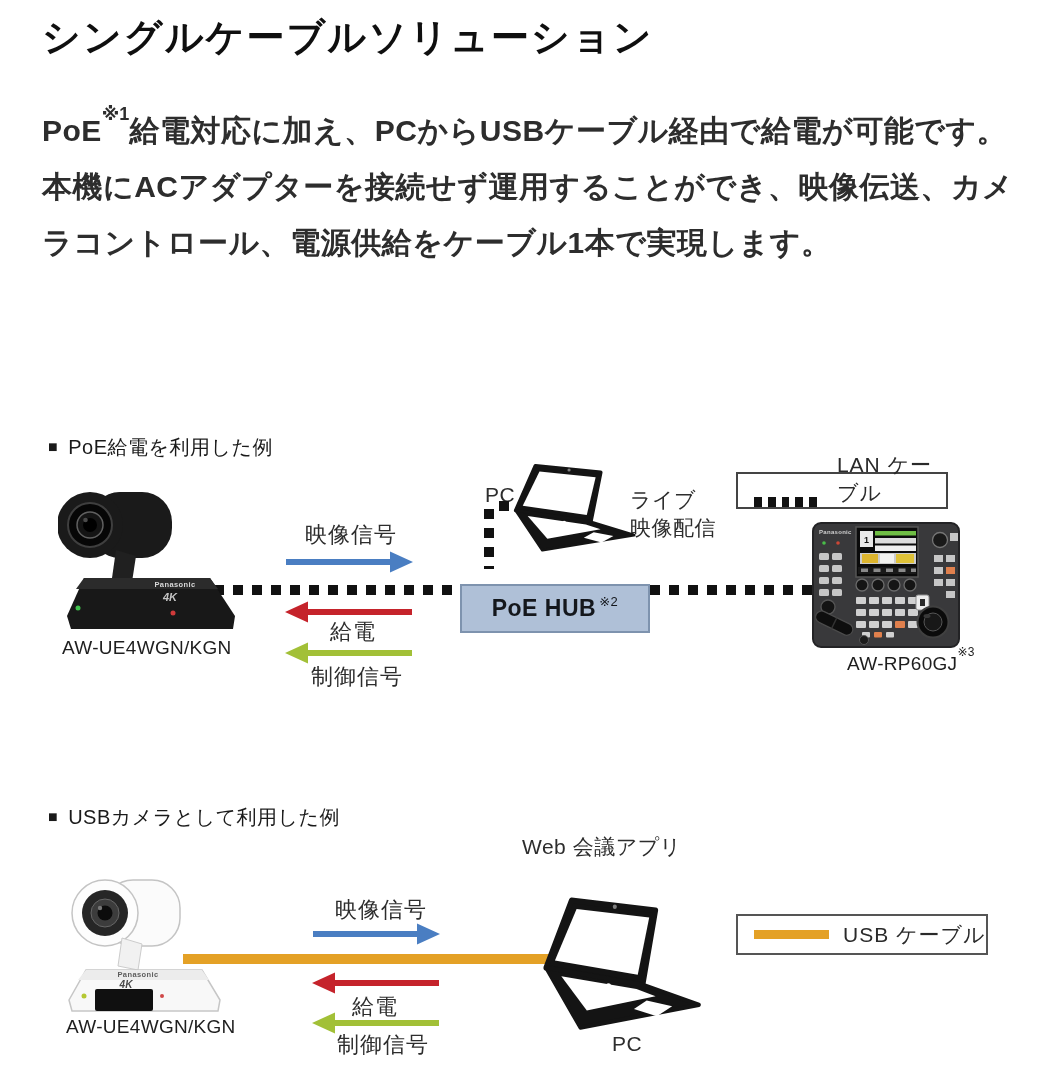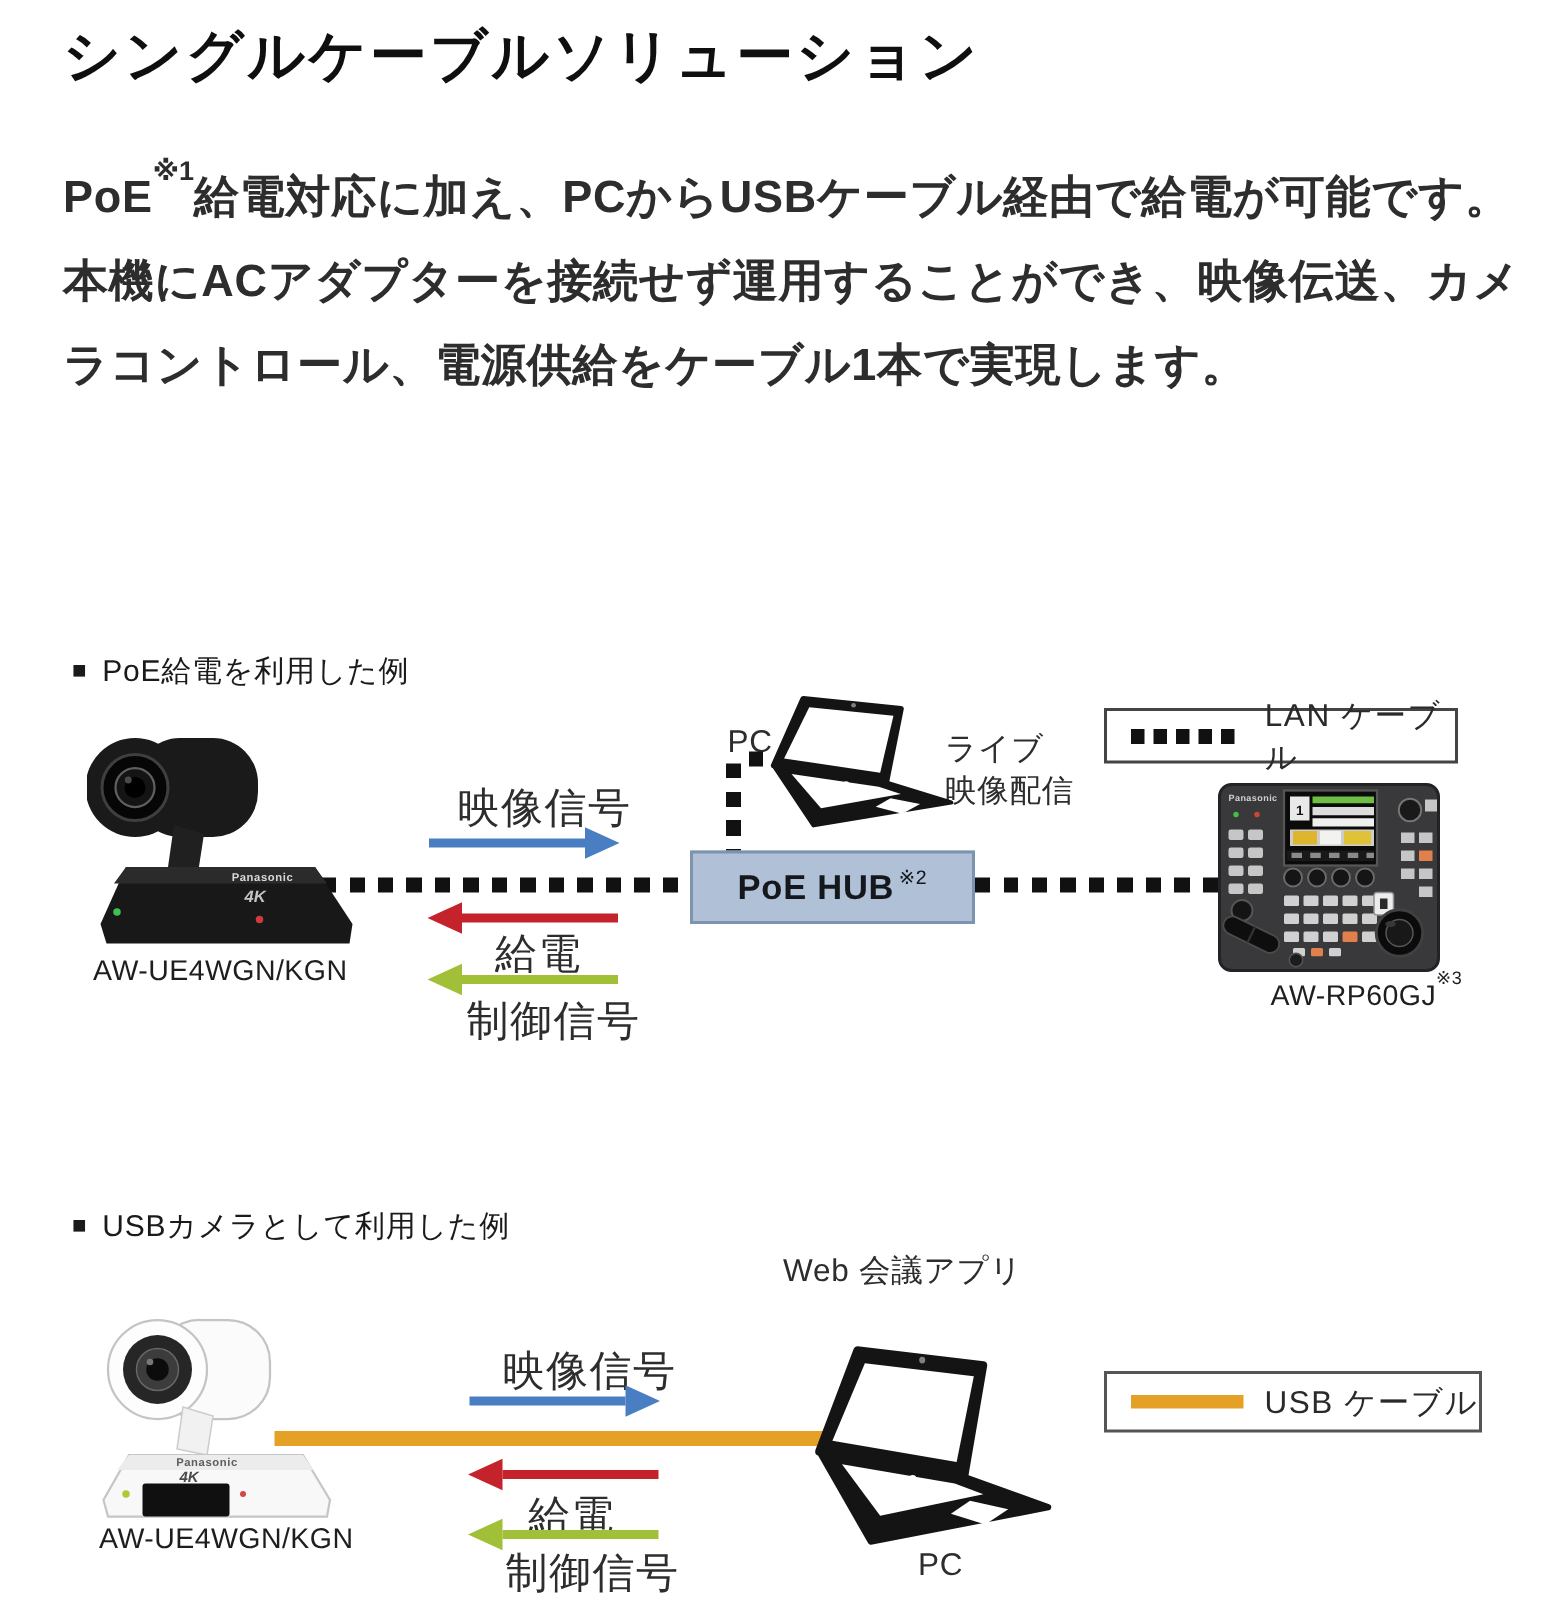--- a/index.html
+++ b/index.html
@@ -7,31 +7,31 @@
         font-family:"Liberation Sans","DejaVu Sans",sans-serif;color:#222;}
   .abs{position:absolute;}
   
   .page-title{left:42px;top:12px;font-size:38px;font-weight:800;color:#0f0f0f;letter-spacing:2px;font-family:Liberation Mono, monospace;}
   .intro{left:42px;top:96px;font-size:30px;line-height:56px;color:#2d2d2d;letter-spacing:0.5px;font-weight:bold;}
   .intro sup{font-size:18px;position:relative;top:-10px;letter-spacing:0;}
   .sec-heading{font-size:20px;color:#1a1a1a;letter-spacing:0.5px;}
   .sec-heading .bullet{font-size:16px;margin-right:10px;position:relative;top:-2px;}
   .dev-label{font-size:19px;color:#1e1e1e;letter-spacing:0.3px;}
   .dev-label sup{font-size:12px;position:relative;top:-7px;}
-  .flow-label{font-size:28px;color:#2d2d2d;letter-spacing:1px;}
+  .flow-label{font-size:22px;color:#2d2d2d;letter-spacing:1px;}
   .small-label{font-size:21px;color:#2d2d2d;letter-spacing:0.5px;}
   
   .dot-h{height:10px;background-image:repeating-linear-gradient(90deg,#111 0 10px,transparent 10px 19px);z-index:1;}
   .dot-v{width:10px;background-image:repeating-linear-gradient(180deg,#111 0 10px,transparent 10px 19px);z-index:1;}
   .usb-line{height:10px;z-index:1;}
   
   .arrow{z-index:3;}
   .flip{transform:scaleX(-1);}
   
-  .hub{left:460px;top:567px;width:190px;height:49px;border:2px solid;box-sizing:border-box;
+  .hub{left:460px;top:584px;width:190px;height:49px;border:2px solid;box-sizing:border-box;
        display:flex;align-items:center;justify-content:center;z-index:4;
        font-size:23px;font-weight:bold;color:#14171c;letter-spacing:0.5px;}
   .hub sup{font-size:13px;position:relative;top:-7px;font-weight:normal;margin-left:3px;}
   
   .legend{box-sizing:border-box;border:2px solid #444;display:flex;align-items:center;padding-left:16px;background:#fff;z-index:4;}
   .legend .sq{width:10px;height:10px;display:inline-block;margin-right:6px;}
   .legend .txt{font-size:21px;color:#2a2a2a;margin-left:14px;letter-spacing:1px;}
   .legend .swatch{width:75px;height:9px;display:inline-block;}
   .dev{z-index:2;}
 </style>
@@ -105,21 +105,21 @@
   <div class="abs small-label" style="left:630px;top:486px;line-height:28px;">
     <div>ライブ</div>
     <div>映像配信</div>
   </div>
 
   <div class="abs hub" style="background-color: rgb(175, 192, 215); border-color: rgb(126, 147, 174);">
     <span>PoE HUB</span>
       <sup>※2</sup>
   </div>
 
-  <div class="abs legend" style="left:736px;top:472px;width:236px;height:37px;">
+  <div class="abs legend" style="left:736px;top:472px;width:212px;height:37px;align-items:flex-end;">
     <span class="sq" style="background-color: rgb(17, 17, 17);"></span>
     <span class="sq" style="background-color: rgb(17, 17, 17);"></span>
     <span class="sq" style="background-color: rgb(17, 17, 17);"></span>
     <span class="sq" style="background-color: rgb(17, 17, 17);"></span>
     <span class="sq" style="background-color: rgb(17, 17, 17);"></span>
     <span class="txt">LAN ケーブル</span>
   </div>
 
   <svg class="abs dev" style="left:812px;top:521px;" width="148" height="129" viewBox="0 0 148 129">
     <rect x="1" y="2" width="146" height="124" rx="8" fill="#39393b" stroke="#232325" stroke-width="2"></rect>

